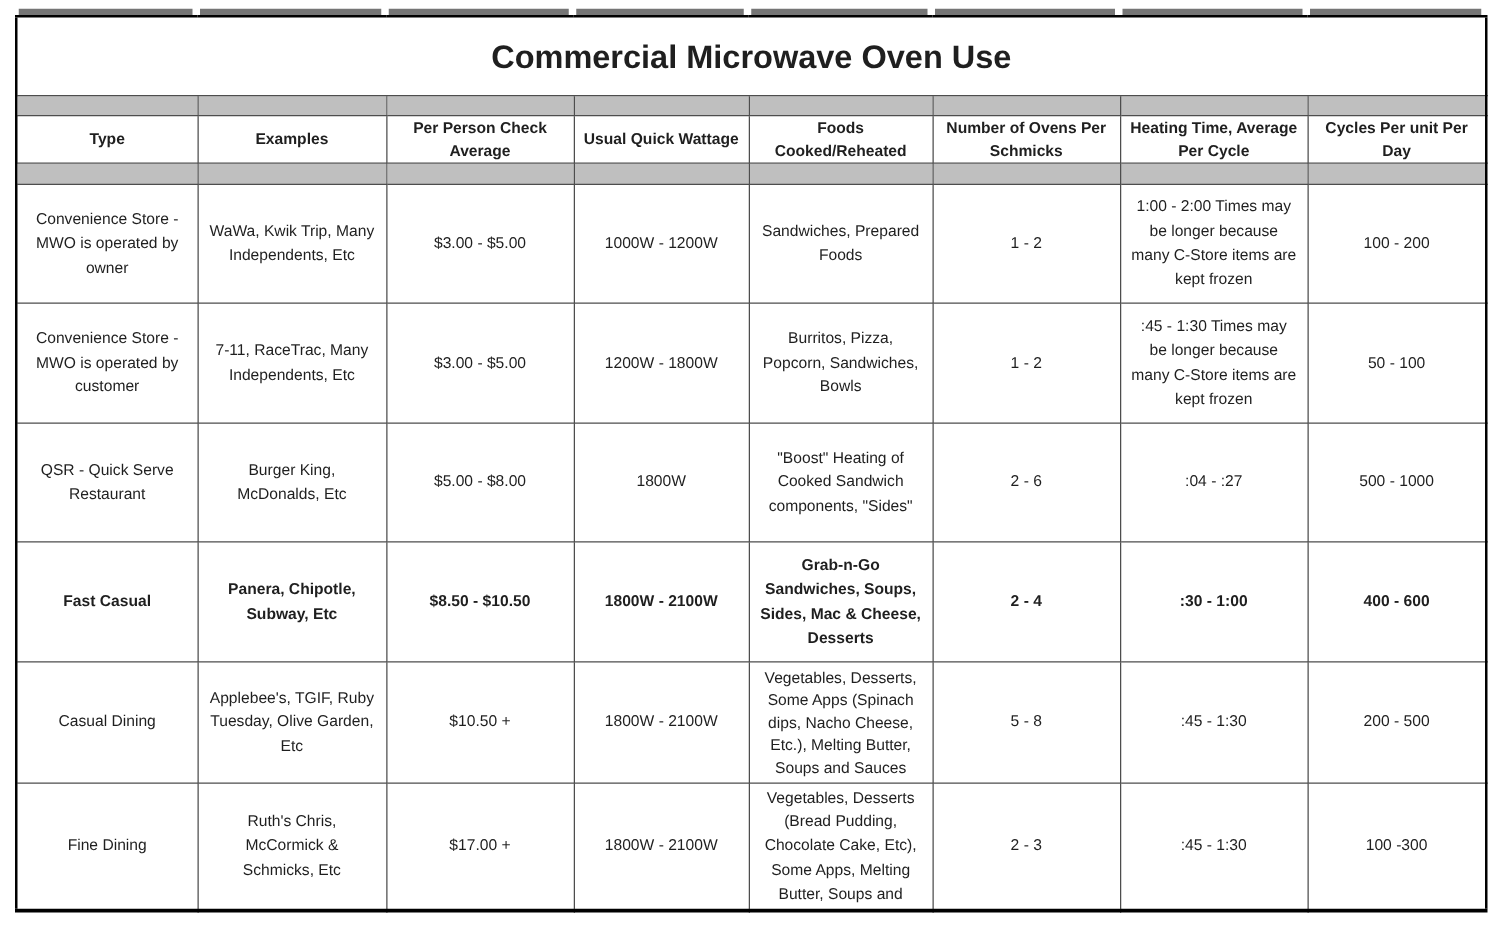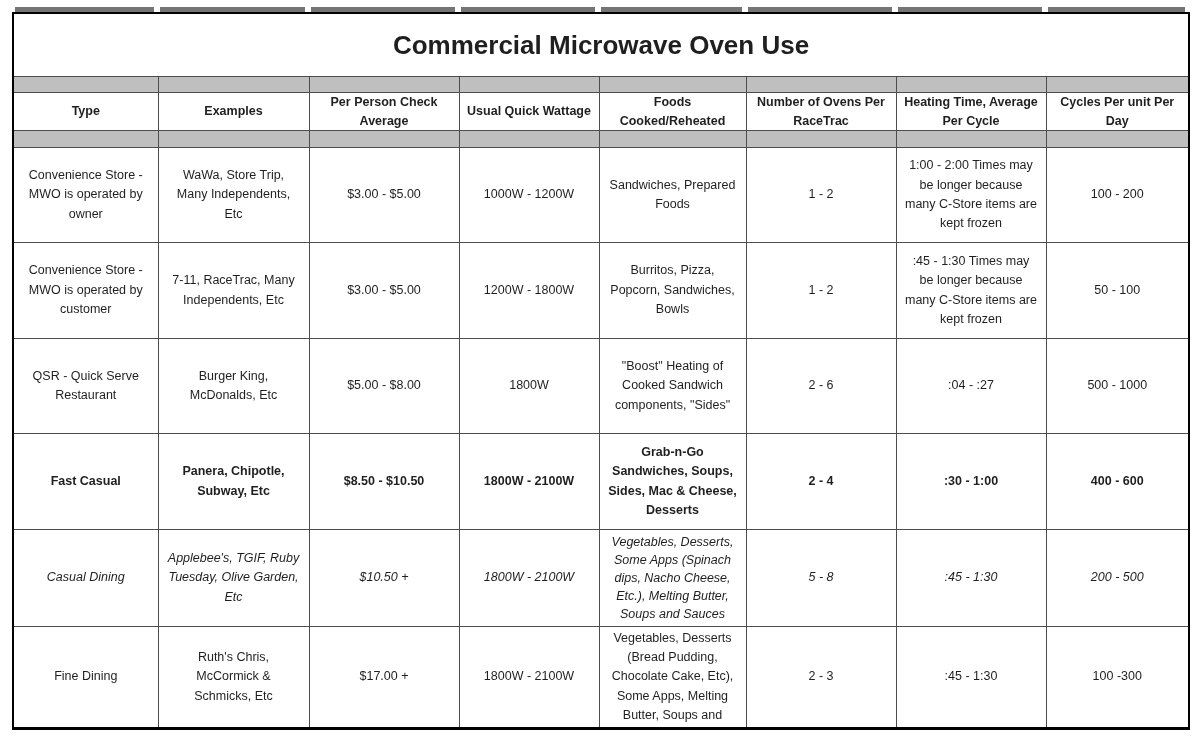--- a/index.html
+++ b/index.html
@@ -13,21 +13,21 @@
         font-size:12.5px;line-height:1.55;overflow:hidden;word-wrap:break-word;}
   table{border:2px solid #000;border-bottom:3px solid #000;}
   .title-row td{font-size:26px;font-weight:bold;border:1px solid #4d4d4d;border-top:2px solid #000;}
   .strip td{background:#bfbfbf;padding:0;height:15px;}
   .strip2 td{height:16px;}
   .head-row th{font-weight:bold;height:37px;line-height:1.45;padding:0 4px;}
   .r1 td{height:94px;}
   .r2 td{height:95px;}
   .r3 td{height:94px;}
   .r4 td{height:95px;font-weight:bold;}
-  .r5 td{height:96px;font-style:italic;}
+  .r5 td{height:96px;}
   .r6 td{height:100px;}
   .clip div{max-height:98px;overflow:hidden;text-align:center;}
   .title-cell{height:62px;border-radius:18px;}
 </style>
 </head>
 <body>
 
 <div class="sheet">
 
   <div class="topticks">
@@ -68,39 +68,39 @@
           <td></td>
           <td></td>
     </tr>
 
     <tr class="head-row">
       <th>Type</th>
       <th>Examples</th>
       <th>Per Person Check Average</th>
       <th>Usual Quick Wattage</th>
       <th>Foods Cooked/Reheated</th>
-      <th>Number of Ovens Per RaceTrac</th>
+      <th>Number of Ovens Per Schmicks</th>
       <th>Heating Time, Average Per Cycle</th>
       <th>Cycles Per unit Per Day</th>
     </tr>
 
     <tr class="strip strip2">
       <td></td>
           <td></td>
           <td></td>
           <td></td>
       <td></td>
           <td></td>
           <td></td>
           <td></td>
     </tr>
 
     <tr class="r1">
       <td>Convenience Store - MWO is operated by owner</td>
-      <td>WaWa, Store Trip, Many Independents, Etc</td>
+      <td>WaWa, Kwik Trip, Many Independents, Etc</td>
       <td>$3.00 - $5.00</td>
       <td>1000W - 1200W</td>
       <td>Sandwiches, Prepared Foods</td>
       <td>1 - 2</td>
       <td>1:00 - 2:00 Times may be longer because many C-Store items are kept frozen</td>
       <td>100 - 200</td>
     </tr>
 
     <tr class="r2">
       <td>Convenience Store - MWO is operated by customer</td>

